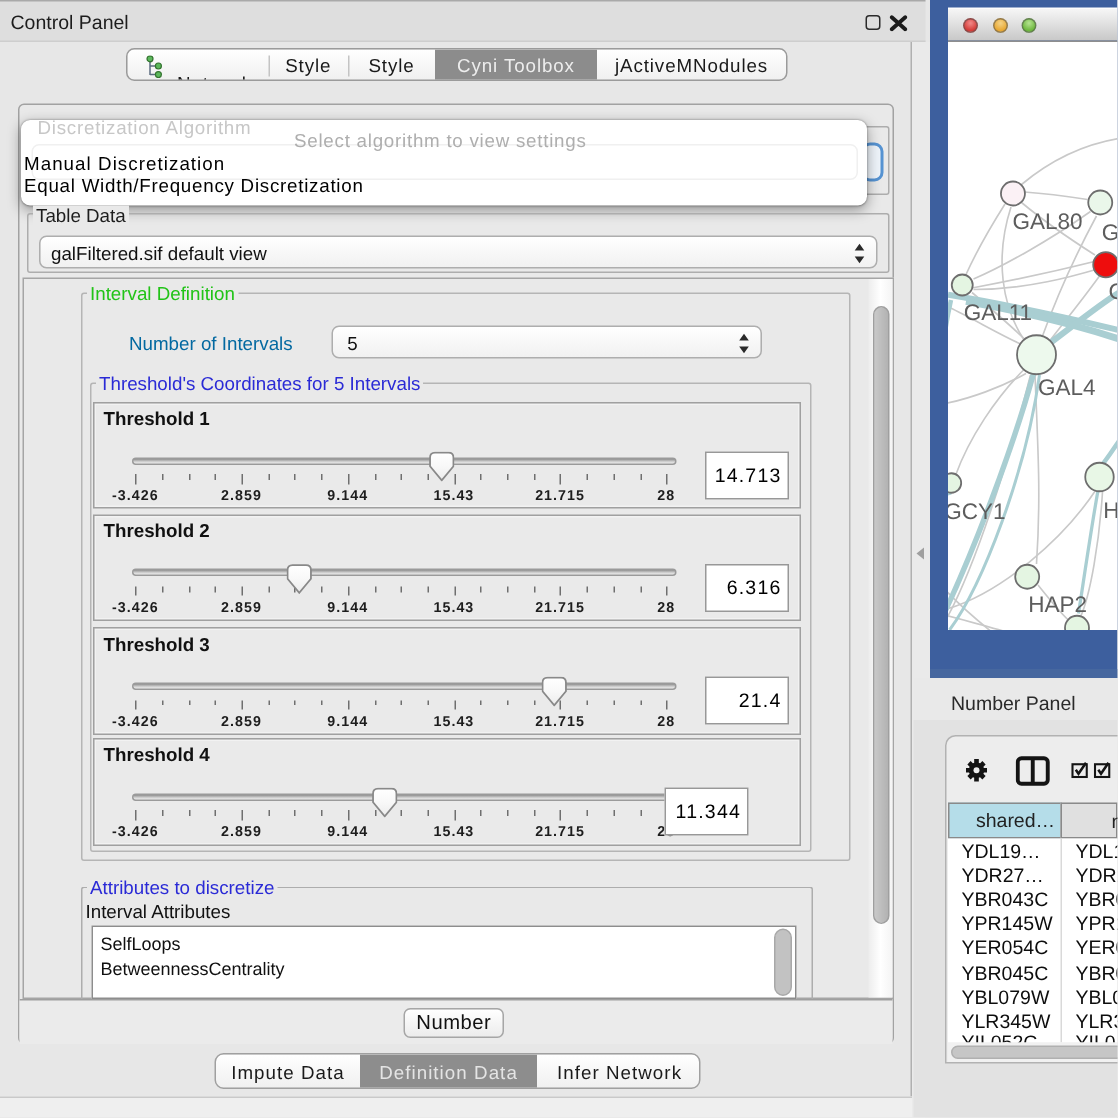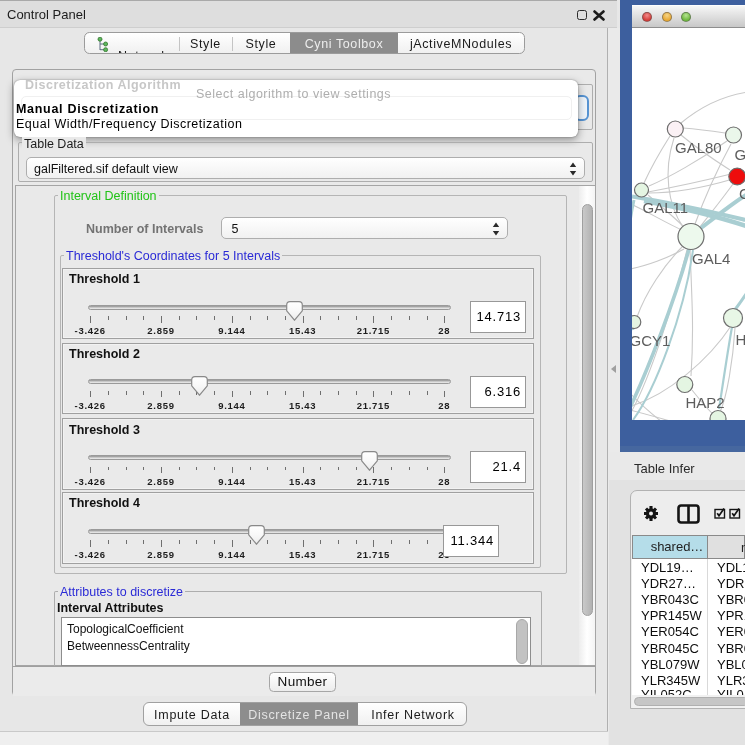--- a/index.html
+++ b/index.html
@@ -1,18 +1,18 @@
 <!DOCTYPE html>
 <html><head><meta charset="utf-8"><style>
 html,body{margin:0;padding:0}
 body{width:745px;height:745px;position:relative;overflow:hidden;background:#e7e7e7;
  font-family:"Liberation Sans",sans-serif;-webkit-font-smoothing:antialiased}
 div{position:absolute;box-sizing:border-box}
 svg{position:absolute}
-.b{font-weight:bold}
+.b{font-weight:normal}
 .grp{border:1px solid #adadad;border-radius:2px}
 .gt{font-size:12.5px;background:#e9e9e9;padding:0 2px;white-space:nowrap}
 .combo{height:22px;background:linear-gradient(#ffffff,#f1f1f1);border:1px solid #aeaeae;border-radius:5px;font-size:12.5px;color:#111}
 .thp{border:1px solid #a0a0a0;box-shadow:inset 0 0 0 1px #f2f2f2;background:#eaeaea}
 .tht{font-weight:bold;font-size:12.5px;color:#111;white-space:nowrap}
 .trk{height:5px;border-radius:2.5px;background:linear-gradient(#909090,#cdcdcd 55%,#efefef);border:0.5px solid #9a9a9a}
 .tk{width:1px;background:#6f6f6f}
 .tl{width:60px;text-align:center;font-size:9.5px;letter-spacing:0.7px;font-weight:bold;color:#1d1d1d;white-space:nowrap}
 .tv{width:56px;height:32px;background:#fff;border:1px solid #989898;font-size:13px;letter-spacing:0.8px;text-align:right;line-height:30px;padding-right:4px}
 .sep{width:1px;background:#c4c4c4}
@@ -57,21 +57,21 @@
     <span style="position:absolute;left:7px;top:3.5px">galFiltered.sif default view</span>
     <svg style="right:7px;top:4px" width="8" height="14" viewBox="0 0 8 14">
       <path d="M4 0.5 L7.2 5 L0.8 5 Z M4 13.5 L0.8 9 L7.2 9 Z" fill="#2a2a2a"></path>
     </svg>
   </div>
 <div style="left:15px;top:185px;width:581px;height:481px;border:1px solid #a5a5a5;background:#e9e9e9"></div>
 <div style="left:579px;top:186px;width:16px;height:479px;background:linear-gradient(90deg,#ededed,#ffffff 50%,#f4f4f4)"></div>
 <div style="left:581.5px;top:204px;width:11.5px;height:412px;background:linear-gradient(90deg,#c9c9c9,#b2b2b2);border:1px solid #9f9f9f;border-radius:6px"></div>
 <div class="grp" style="left:53.5px;top:194.5px;width:513px;height:379px;border-color:#b5b5b5"></div>
 <div class="gt" style="left:58px;top:188.5px;color:#21c317">Interval Definition</div>
-<div class="b" style="left:86px;top:221.5px;font-size:12.5px;color:#737373">Number of Intervals</div>
+<div class="b" style="left:86px;top:221.5px;font-size:12.5px;color:#0369a1">Number of Intervals</div>
 <div class="combo" style="left:220.5px;top:217px;width:287px">
     <span style="position:absolute;left:10px;top:3.5px">5</span>
     <svg style="right:7px;top:4px" width="8" height="14" viewBox="0 0 8 14">
       <path d="M4 0.5 L7.2 5 L0.8 5 Z M4 13.5 L0.8 9 L7.2 9 Z" fill="#2a2a2a"></path>
     </svg>
   </div>
 <div class="grp" style="left:59.7px;top:255px;width:481px;height:313px;border-color:#b5b5b5"></div>
 <div class="gt" style="left:64px;top:249px;color:#2a2ad6">Threshold's Coordinates for 5 Intervals</div>
 <div class="thp" style="left:62px;top:267.7px;width:472px;height:71.8px"></div>
 <div class="tht" style="left:69px;top:272.2px">Threshold 1</div>
@@ -234,31 +234,31 @@
         <stop offset="1" stop-color="#ececec"></stop>
       </linearGradient>
     </defs>
     <path d="M 4 0.7 L 13 0.7 Q 16.3 0.7 16.3 4 L 16.3 9.8 L 8.5 19.2 L 0.7 9.8 L 0.7 4 Q 0.7 0.7 4 0.7 Z" fill="url(#thg4)" stroke="#898989" stroke-width="1.2"></path>
   </svg>
 <div class="tv" style="left:443px;top:525.1px">11.344</div>
 <div class="grp" style="left:54px;top:591px;width:488px;height:75px;border-bottom:none;border-radius:2px 2px 0 0"></div>
 <div class="gt" style="left:58px;top:585px;color:#2a2ad6">Attributes to discretize</div>
 <div class="b" style="left:57px;top:600.5px;font-size:12.5px;color:#111">Interval Attributes</div>
 <div style="left:61px;top:617px;width:470px;height:49px;background:#fff;border:1px solid #8d8d8d;overflow:hidden;font-size:12px;color:#101010;padding-top:4.5px">
-    <div style="position:static;padding-left:5px;height:17.2px;line-height:13px">TopologicalCoefficient</div>
+    <div style="position:static;padding-left:5px;height:17.2px;line-height:13px">SelfLoops</div>
     <div style="position:static;padding-left:5px;height:17.2px;line-height:13px">BetweennessCentrality</div>
   </div>
 <div style="left:516px;top:619px;width:12px;height:45px;background:#c2c2c2;border:1px solid #a8a8a8;border-radius:6px"></div>
 <div style="left:13px;top:666px;width:582px;height:30px;border-top:1px solid #9f9f9f;background:#ebebeb"></div>
 <div style="left:269px;top:672px;width:67px;height:19.5px;background:linear-gradient(#ffffff,#ececec);border:1px solid #a6a6a6;border-radius:4.5px;font-size:13.5px;letter-spacing:0.3px;text-align:center;line-height:18px;color:#111">Number</div>
 <div style="left:0;top:731px;width:617px;height:14px;background:#efefef;border-top:1px solid #c9c9c9"></div>
 <div style="left:143px;top:702px;width:324px;height:23.5px;background:linear-gradient(#ffffff,#f0f0f0);border:1px solid #a0a0a0;border-radius:6px;overflow:hidden;font-size:12.5px;letter-spacing:0.7px;color:#1a1a1a">
     <div style="left:96px;top:0;width:118px;height:23.5px;background:#8d8d8d"></div>
     <div class="lb" style="left:0;top:4.5px;width:96px">Impute Data</div>
-    <div class="lb" style="left:96px;top:4.5px;width:118px;color:#e4e4e4">Discretize Panel</div>
+    <div class="lb" style="left:96px;top:4.5px;width:118px;color:#e4e4e4">Definition Data</div>
     <div class="lb" style="left:214px;top:4.5px;width:110px">Infer Network</div>
   </div>
 <div style="left:608px;top:28px;width:12px;height:717px;background:#eaeaea"></div>
 <div style="left:610.5px;top:364.5px;width:0;height:0;border-top:4px solid transparent;border-bottom:4px solid transparent;border-right:5.5px solid #9f9f9f"></div>
 <div style="left:620px;top:0;width:125px;height:452px;background:#3d5f9e"></div>
 <div style="left:620px;top:446px;width:125px;height:6px;background:#46679f"></div>
 <div style="left:632px;top:5px;width:113px;height:23px;background:linear-gradient(#f6f6f6,#c8c8c8);border-top:1px solid #fdfdfd;border-bottom:1px solid #8e8e8e"></div>
 <div style="left:642px;top:12px;width:10px;height:10px;border-radius:50%;background:radial-gradient(circle at 50% 30%,#f28b8a,#d33c38 70%);border:0.5px solid rgba(80,80,80,0.55)"></div>
 <div style="left:662px;top:12px;width:10px;height:10px;border-radius:50%;background:radial-gradient(circle at 50% 30%,#f5d488,#e8a833 70%);border:0.5px solid rgba(80,80,80,0.55)"></div>
 <div style="left:681px;top:12px;width:10px;height:10px;border-radius:50%;background:radial-gradient(circle at 50% 30%,#b6e392,#6eb83e 70%);border:0.5px solid rgba(80,80,80,0.55)"></div>
@@ -310,21 +310,21 @@
       <text x="734.5" y="160" font-family="Liberation Sans,sans-serif" font-size="15" fill="#5d5d5d">G.</text>
       <text x="739" y="199" font-family="Liberation Sans,sans-serif" font-size="15" fill="#5d5d5d">GA</text>
       <text x="642.5" y="213" font-family="Liberation Sans,sans-serif" font-size="15" fill="#5d5d5d">GAL11</text>
       <text x="692" y="263.5" font-family="Liberation Sans,sans-serif" font-size="15" fill="#5d5d5d">GAL4</text>
       <text x="629.5" y="346" font-family="Liberation Sans,sans-serif" font-size="15" fill="#5d5d5d">GCY1</text>
       <text x="735.5" y="345" font-family="Liberation Sans,sans-serif" font-size="15" fill="#5d5d5d">H</text>
       <text x="685.5" y="408" font-family="Liberation Sans,sans-serif" font-size="15" fill="#5d5d5d">HAP2</text>
     </svg>
   </div>
 <div style="left:609px;top:452px;width:136px;height:28px;background:#e9e9e9"></div>
-<div style="left:634px;top:461px;font-size:13px;color:#2a2a2a">Table Infer</div>
+<div style="left:634px;top:461px;font-size:13px;color:#2a2a2a">Number Panel</div>
 <div style="left:609px;top:480px;width:136px;height:265px;background:#e2e2e2"></div>
 <div style="left:630px;top:490px;width:130px;height:219px;background:#ededed;border:1px solid #b2b2b2;border-radius:7px 0 0 0"></div>
 <svg style="left:642px;top:504px" width="18" height="19" viewBox="0 0 18 19">
 <g fill="#141414">
       <circle cx="9" cy="9.5" r="5.2"></circle>
 <g stroke="#141414" stroke-width="3.1">
 <path d="M9 2 L9 17 M2 9.5 L16 9.5 M4 4.5 L14 14.5 M14 4.5 L4 14.5"></path>
       </g>
 <circle cx="9" cy="9.5" r="2" fill="#ededed"></circle>
     </g>

